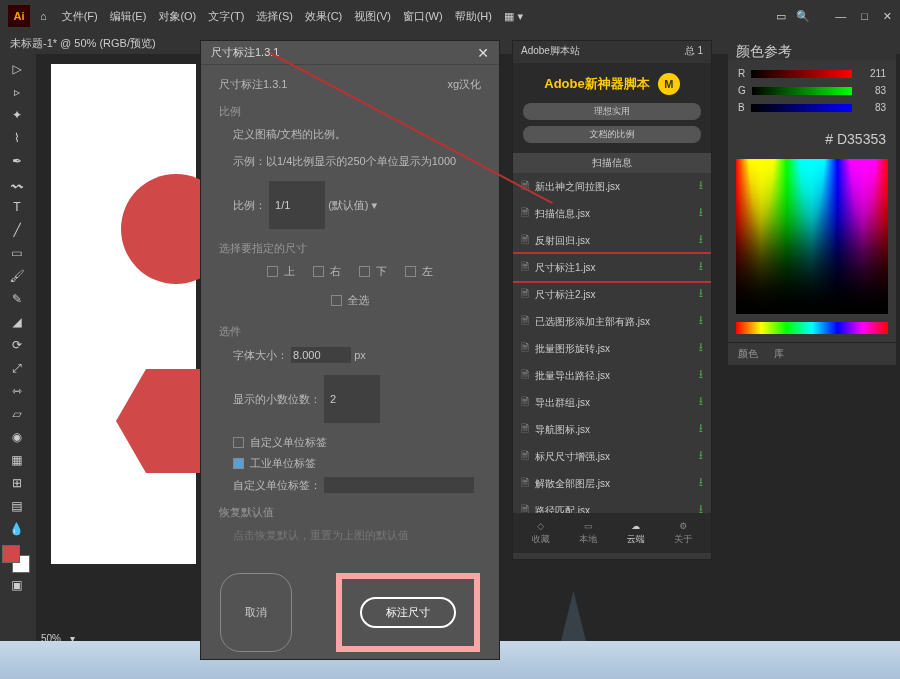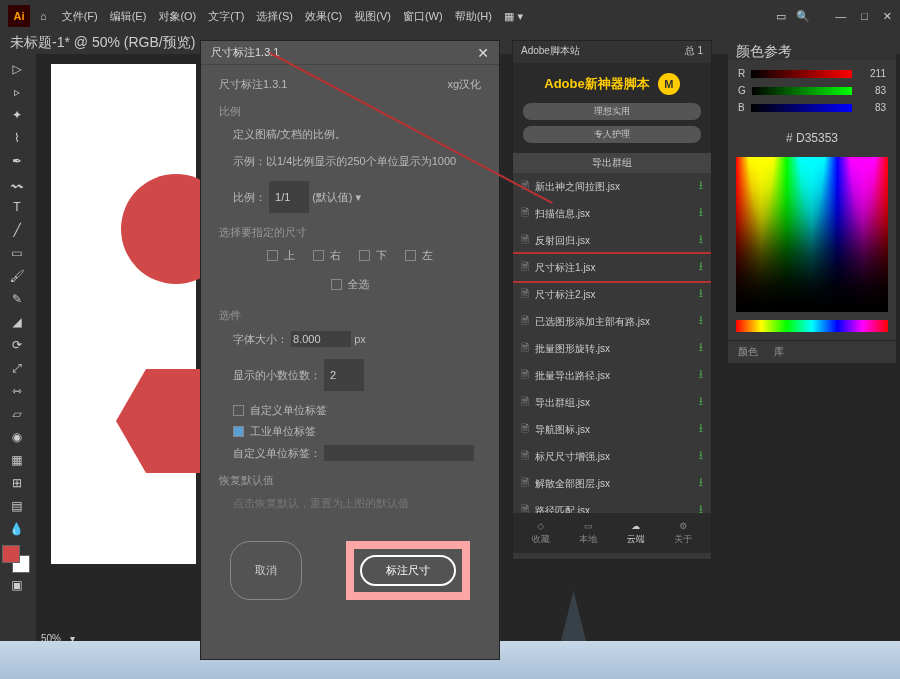--- a/index.html
+++ b/index.html
@@ -5,21 +5,21 @@
 * { margin: 0; padding: 0; box-sizing: border-box; font-family: Arial, sans-serif; }
 body { background: #2e2e2e; width: 900px; height: 679px; overflow: hidden; position: relative; }
 
 .top-menu { height: 26px; background: #333; display: flex; align-items: center; padding: 16px 8px; color: #ccc; font-size: 11px; }
 .ai-logo { width: 22px; height: 22px; background: #330000; color: #ff9a00; font-weight: bold; display: flex; align-items: center; justify-content: center; font-size: 11px; margin-right: 10px; }
 .home-icon { color: #ccc; margin-right: 15px; cursor: pointer; }
 .menu-item { margin-right: 12px; cursor: pointer; }
 .top-right { margin-left: auto; display: flex; align-items: center; gap: 10px; }
 .win-controls { display: flex; gap: 15px; margin-left: 15px; }
 
-.doc-tab { height: 22px; background: #333; color: #ccc; font-size: 14px; padding: 3px 10px; display: flex; align-items: center; }
+.doc-tab { height: 22px; background: #333; color: #ccc; font-size: 11px; padding: 3px 10px; display: flex; align-items: center; }
 
 .main-area { display: flex; height: 600px; }
 
 .left-tools { width: 36px; background: #333; display: flex; flex-direction: column; padding: 4px 2px; gap: 1px; }
 .tool { width: 30px; height: 22px; display: flex; align-items: center; justify-content: center; color: #ccc; cursor: pointer; font-size: 12px; }
 .color-swatches { margin-top: 4px; position: relative; width: 28px; height: 28px; }
 .swatch-fg { position: absolute; width: 18px; height: 18px; background: #d14848; border: 1px solid #666; top: 0; left: 0; }
 .swatch-bg { position: absolute; width: 18px; height: 18px; background: #fff; border: 1px solid #666; bottom: 0; right: 0; }
 
 .canvas-area { flex: 1; background: #262626; position: relative; }
@@ -29,30 +29,30 @@
 .zoom-bar { position: absolute; bottom: 10px; left: 5px; color: #ccc; font-size: 10px; display: flex; align-items: center; gap: 9px; }
 
 .dialog { position: absolute; left: 200px; top: 40px; width: 300px; height: 620px; background: #535353; border: 1px solid #222; z-index: 10; }
 .dialog-title { height: 24px; background: #535353; color: #ddd; font-size: 11px; padding: 4px 10px; display: flex; justify-content: space-between; border-bottom: 1px solid #444; }
 .dialog-close { cursor: pointer; font-size: 14px; }
 .dialog-body { padding: 12px 18px; color: #bbb; font-size: 11px; }
 .dialog-row { margin-bottom: 12px; }
 .dialog-header-row { display: flex; justify-content: space-between; margin-bottom: 12px; }
 .section-title { color: #999; margin-bottom: 8px; margin-top: 10px; }
 .indent { padding-left: 14px; }
-.input-sm { background: #404040; border: none; color: #ccc; padding: 10px 6px; width: 40px; font-size: 11px; }
+.input-sm { background: #404040; border: none; color: #ccc; padding: 18px 6px; width: 56px; font-size: 11px; }
 .input-md { background: #404040; border: none; color: #ccc; padding: 2px 2px; width: 60px; font-size: 11px; }
 .input-lg { background: #404040; border: none; color: #ccc; padding: 2px 6px; width: 150px; font-size: 11px; }
 .checkbox-row { display: flex; align-items: center; gap: 6px; margin-bottom: 6px; }
 .checkbox { width: 11px; height: 11px; border: 1px solid #888; display: inline-block; }
 .checkbox.checked { background: #5a9fd4; }
 .direction-row { display: flex; gap: 18px; justify-content: center; margin: 8px 0; }
 .dialog-buttons { display: flex; gap: 20px; justify-content: center; margin-top: 30px; }
 .btn-cancel { padding: 6px 24px; border: 1px solid #888; border-radius: 20px; color: #ccc; background: transparent; cursor: pointer; font-size: 11px; }
-.btn-main-wrap { border: 8px solid #fca5a5; padding: 6px; margin-left: 24px; }
+.btn-main-wrap { border: 6px solid #fca5a5; padding: 18px; margin-left: 24px; }
 .btn-main { padding: 6px 24px; border: 2px solid #fff; border-radius: 16px; color: #fff; background: transparent; cursor: pointer; font-size: 11px; }
 
 .scripts-panel { position: absolute; left: 512px; top: 40px; width: 200px; height: 520px; background: #383838; border: 1px solid #222; }
 .panel-tab { height: 22px; background: #333; color: #ccc; font-size: 10px; padding: 3px 8px; display: flex; justify-content: space-between; }
 .scripts-header { background: #2a2a2a; padding: 10px; text-align: center; }
 .scripts-title { color: #ffcc00; font-size: 13px; font-weight: bold; display: flex; align-items: center; justify-content: center; gap: 8px; }
 .scripts-logo { width: 22px; height: 22px; background: #ffcc00; border-radius: 50%; display: flex; align-items: center; justify-content: center; color: #333; font-size: 11px; }
 .scripts-btns { display: flex; gap: 6px; justify-content: center; margin-top: 8px; flex-direction: column; }
 .pill-btn { background: #555; color: #ccc; font-size: 9px; padding: 2px 8px; border-radius: 8px; cursor: pointer; }
 .upload-btn { background: #444; color: #ccc; font-size: 10px; text-align: center; padding: 3px; cursor: pointer; }
@@ -67,21 +67,21 @@
 .nav-item.active { color: #ccc; }
 
 .color-panel { position: absolute; right: 4px; top: 40px; width: 168px; background: #383838; }
 .cp-tab { height: 20px; background: #333; color: #ccc; font-size: 14px; padding: 3px 8px; }
 .rgb-sliders { padding: 8px 10px; }
 .slider-row { display: flex; align-items: center; gap: 6px; margin-bottom: 6px; font-size: 10px; color: #ccc; }
 .slider-track { flex: 1; height: 8px; background: linear-gradient(to right, #000, #f00); position: relative; }
 .slider-track.g { background: linear-gradient(to right, #000, #0f0); }
 .slider-track.b { background: linear-gradient(to right, #000, #00f); }
 .slider-val { width: 28px; text-align: right; }
-.hex-row { text-align: center; padding: 4px 10px; font-size: 12px; color: #ccc; }
+.hex-row { text-align: right; padding: 4px 10px; font-size: 14px; color: #ccc; }
 .color-picker-area { height: 155px; margin: 8px; background: linear-gradient(to bottom, transparent, #000), linear-gradient(to right, #f00, #ff0, #0f0, #0ff, #00f, #f0f, #f00); position: relative; }
 .color-picker-area::before { content: ''; position: absolute; inset: 0; background: linear-gradient(to bottom, rgba(255,255,255,1), transparent 50%, rgba(0,0,0,1)); mix-blend-mode: overlay; }
 .hue-strip { height: 12px; margin: 0 8px 8px; background: linear-gradient(to right, #f00, #ff0, #0f0, #0ff, #00f, #f0f, #f00); }
 .lib-tabs { padding: 4px 10px; font-size: 10px; color: #999; display: flex; gap: 16px; border-top: 1px solid #222; }
 
 .red-line { position: absolute; pointer-events: none; z-index: 20; }
 .red-line-1 { left: 270px; top: 52px; width: 320px; height: 2px; background: #b83232; transform: rotate(28deg); transform-origin: left; }
 
 .taskbar { position: absolute; bottom: 0; left: 0; right: 0; height: 38px; background: linear-gradient(#c8d8e8, #a8c0d8); }
 .mountains { position: absolute; bottom: 38px; left: 190px; right: 180px; height: 70px; opacity: 0.5; }
@@ -246,24 +246,24 @@
     <span>Adobe脚本站</span>
     <span>总 1</span>
   </div>
   <div class="scripts-header">
     <div class="scripts-title">
       <span>Adobe新神器脚本</span>
       <span class="scripts-logo">M</span>
     </div>
     <div class="scripts-btns">
       <span class="pill-btn">理想实用</span>
-      <span class="pill-btn">专人护理</span>
-    </div>
-  </div>
-  <div class="upload-btn">导出群组</div>
+      <span class="pill-btn">文档的比例</span>
+    </div>
+  </div>
+  <div class="upload-btn">扫描信息</div>
   <div class="script-list" id="script-list">
       <div class="script-item">
         <span class="script-item-left">
           <span class="script-icon">🗎</span>
           <span>新出神之间拉图.jsx</span>
         </span>
         <span class="download-icon">⭳</span>
       </div>
       <div class="script-item">
         <span class="script-item-left">

